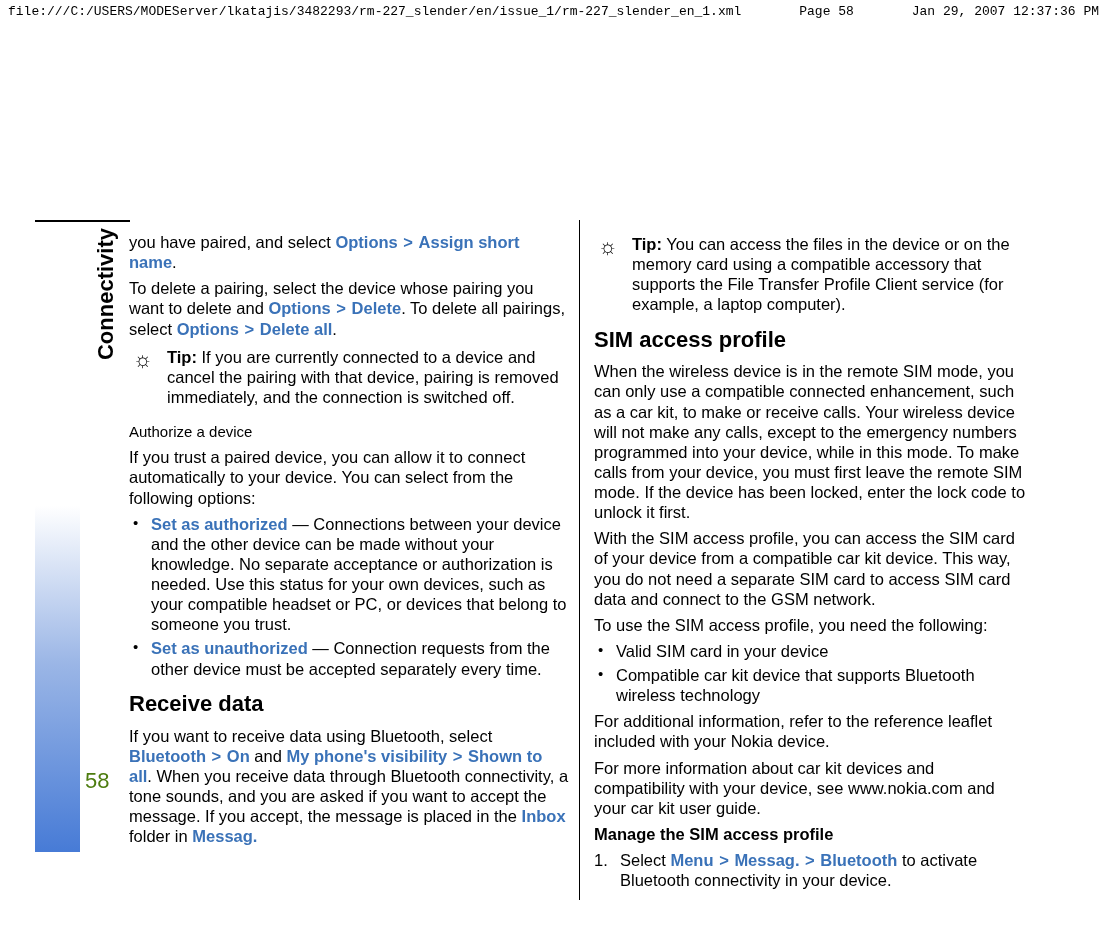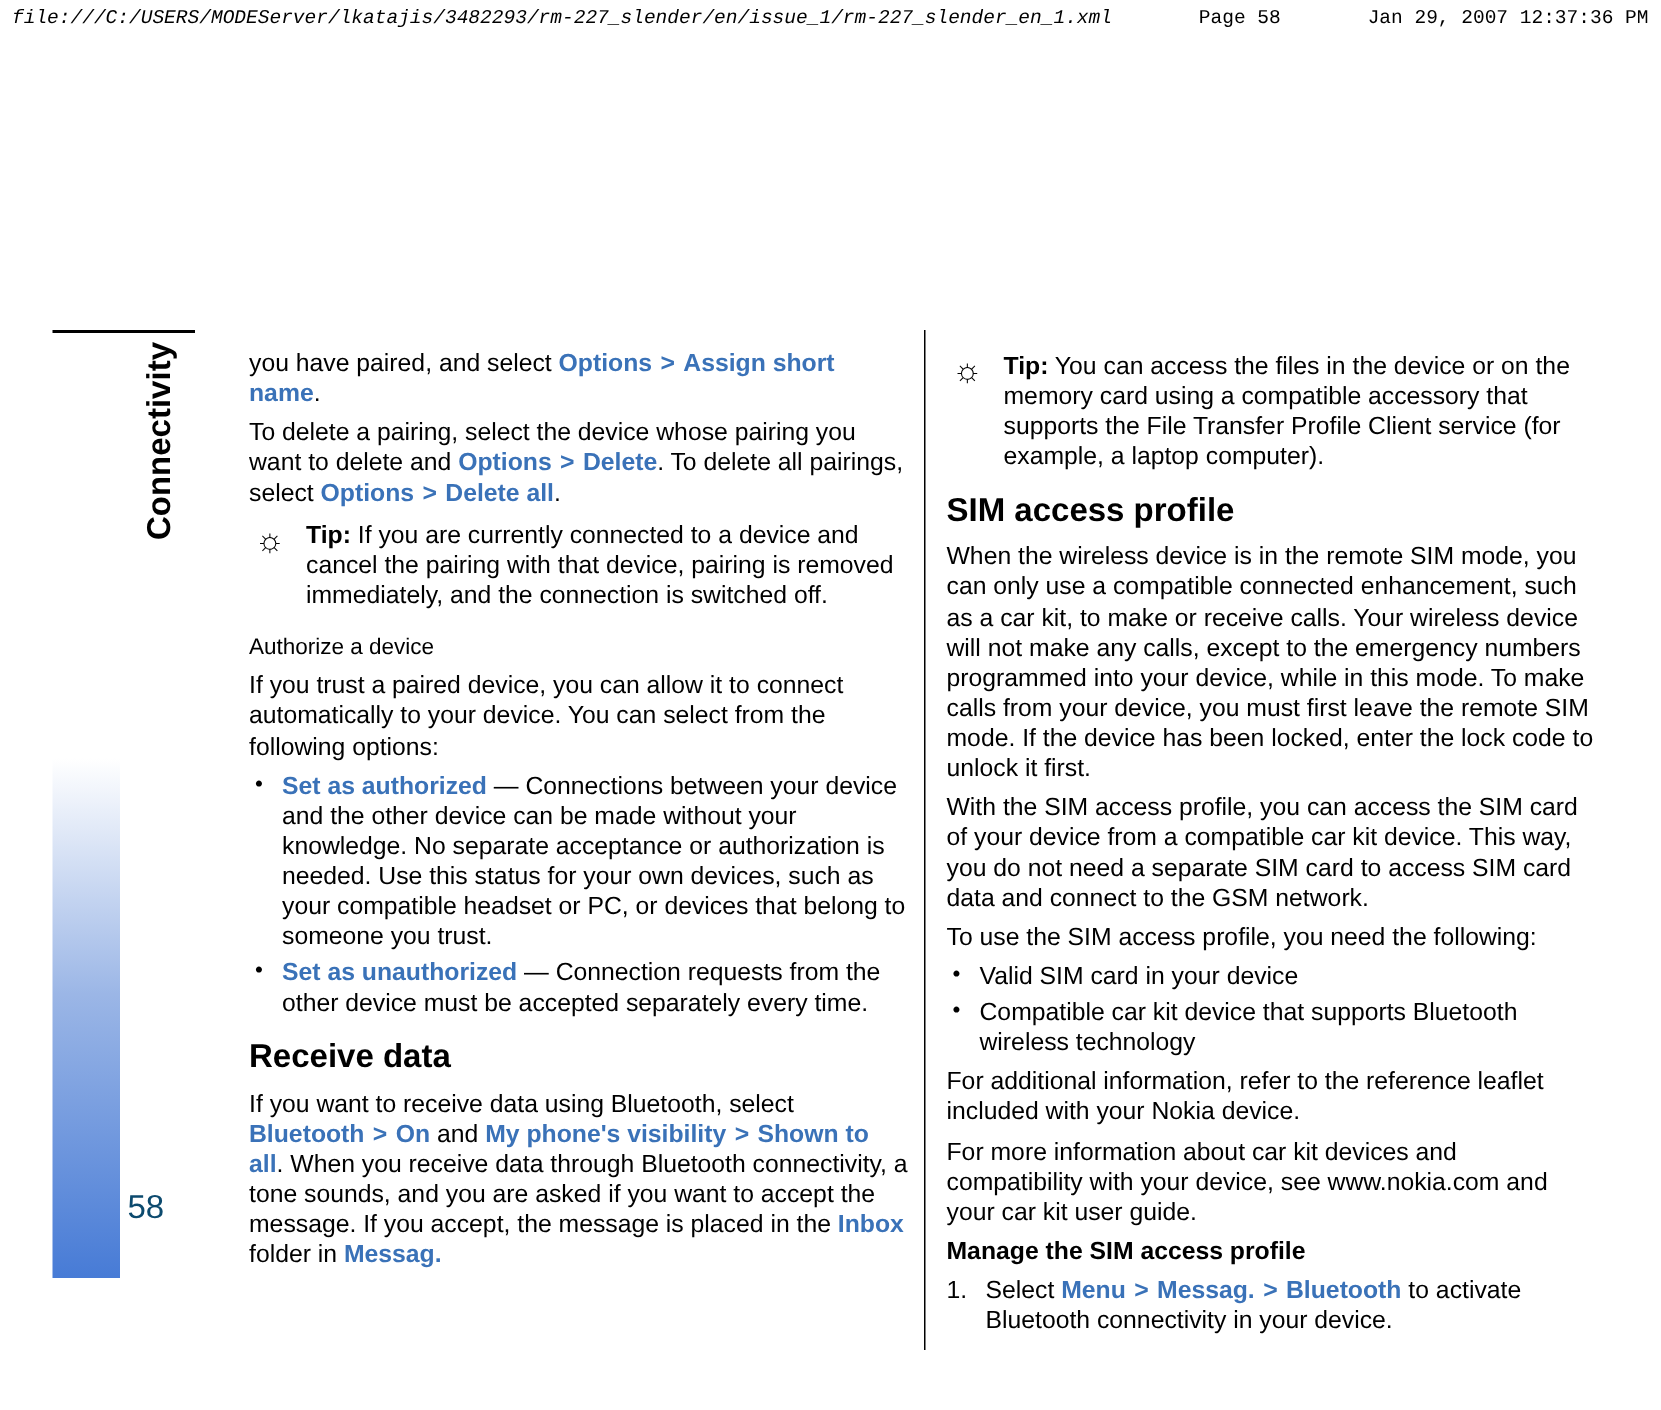--- a/index.html
+++ b/index.html
@@ -12,21 +12,21 @@
     color: #000;
   }
   .header-bar {
     display: flex;
     justify-content: space-between;
     font-family: "Courier New", monospace;
     font-size: 13px;
     padding: 4px 8px;
     white-space: nowrap;
   }
-  .header-path { flex: 0 0 auto; font-style: italic; }
+  .header-path { flex: 0 0 auto; }
   .header-page { flex: 0 0 auto; margin-left: 20px; margin-right: 20px; }
   .header-date { flex: 0 0 auto; }
   .page-body {
     position: absolute;
     left: 35px;
     top: 220px;
     width: 1033px;
     height: 720px;
   }
   .sidebar {
@@ -50,32 +50,31 @@
     top: 6px;
     transform-origin: left top;
     transform: rotate(-90deg) translateX(-100%);
     font-size: 22px;
     font-weight: bold;
     white-space: nowrap;
   }
   .page-number {
     position: absolute;
     left: 50px;
-    bottom: 32px;
+    bottom: 56px;
     font-size: 22px;
-    color: #0c4a6e;
+    color: #4d7c0f;
   }
   .columns {
     position: absolute;
-    left: 116px;
+    left: 94px;
     top: 0;
     width: 915px;
     display: flex;
     gap: 0;
-    justify-content: flex-end;
   }
   .col {
     width: 450px;
     font-size: 16.5px;
     line-height: 1.22;
     padding: 6px 10px 6px 0;
   }
   .col.col-right {
     border-left: 1px solid #000;
     padding-left: 14px;

